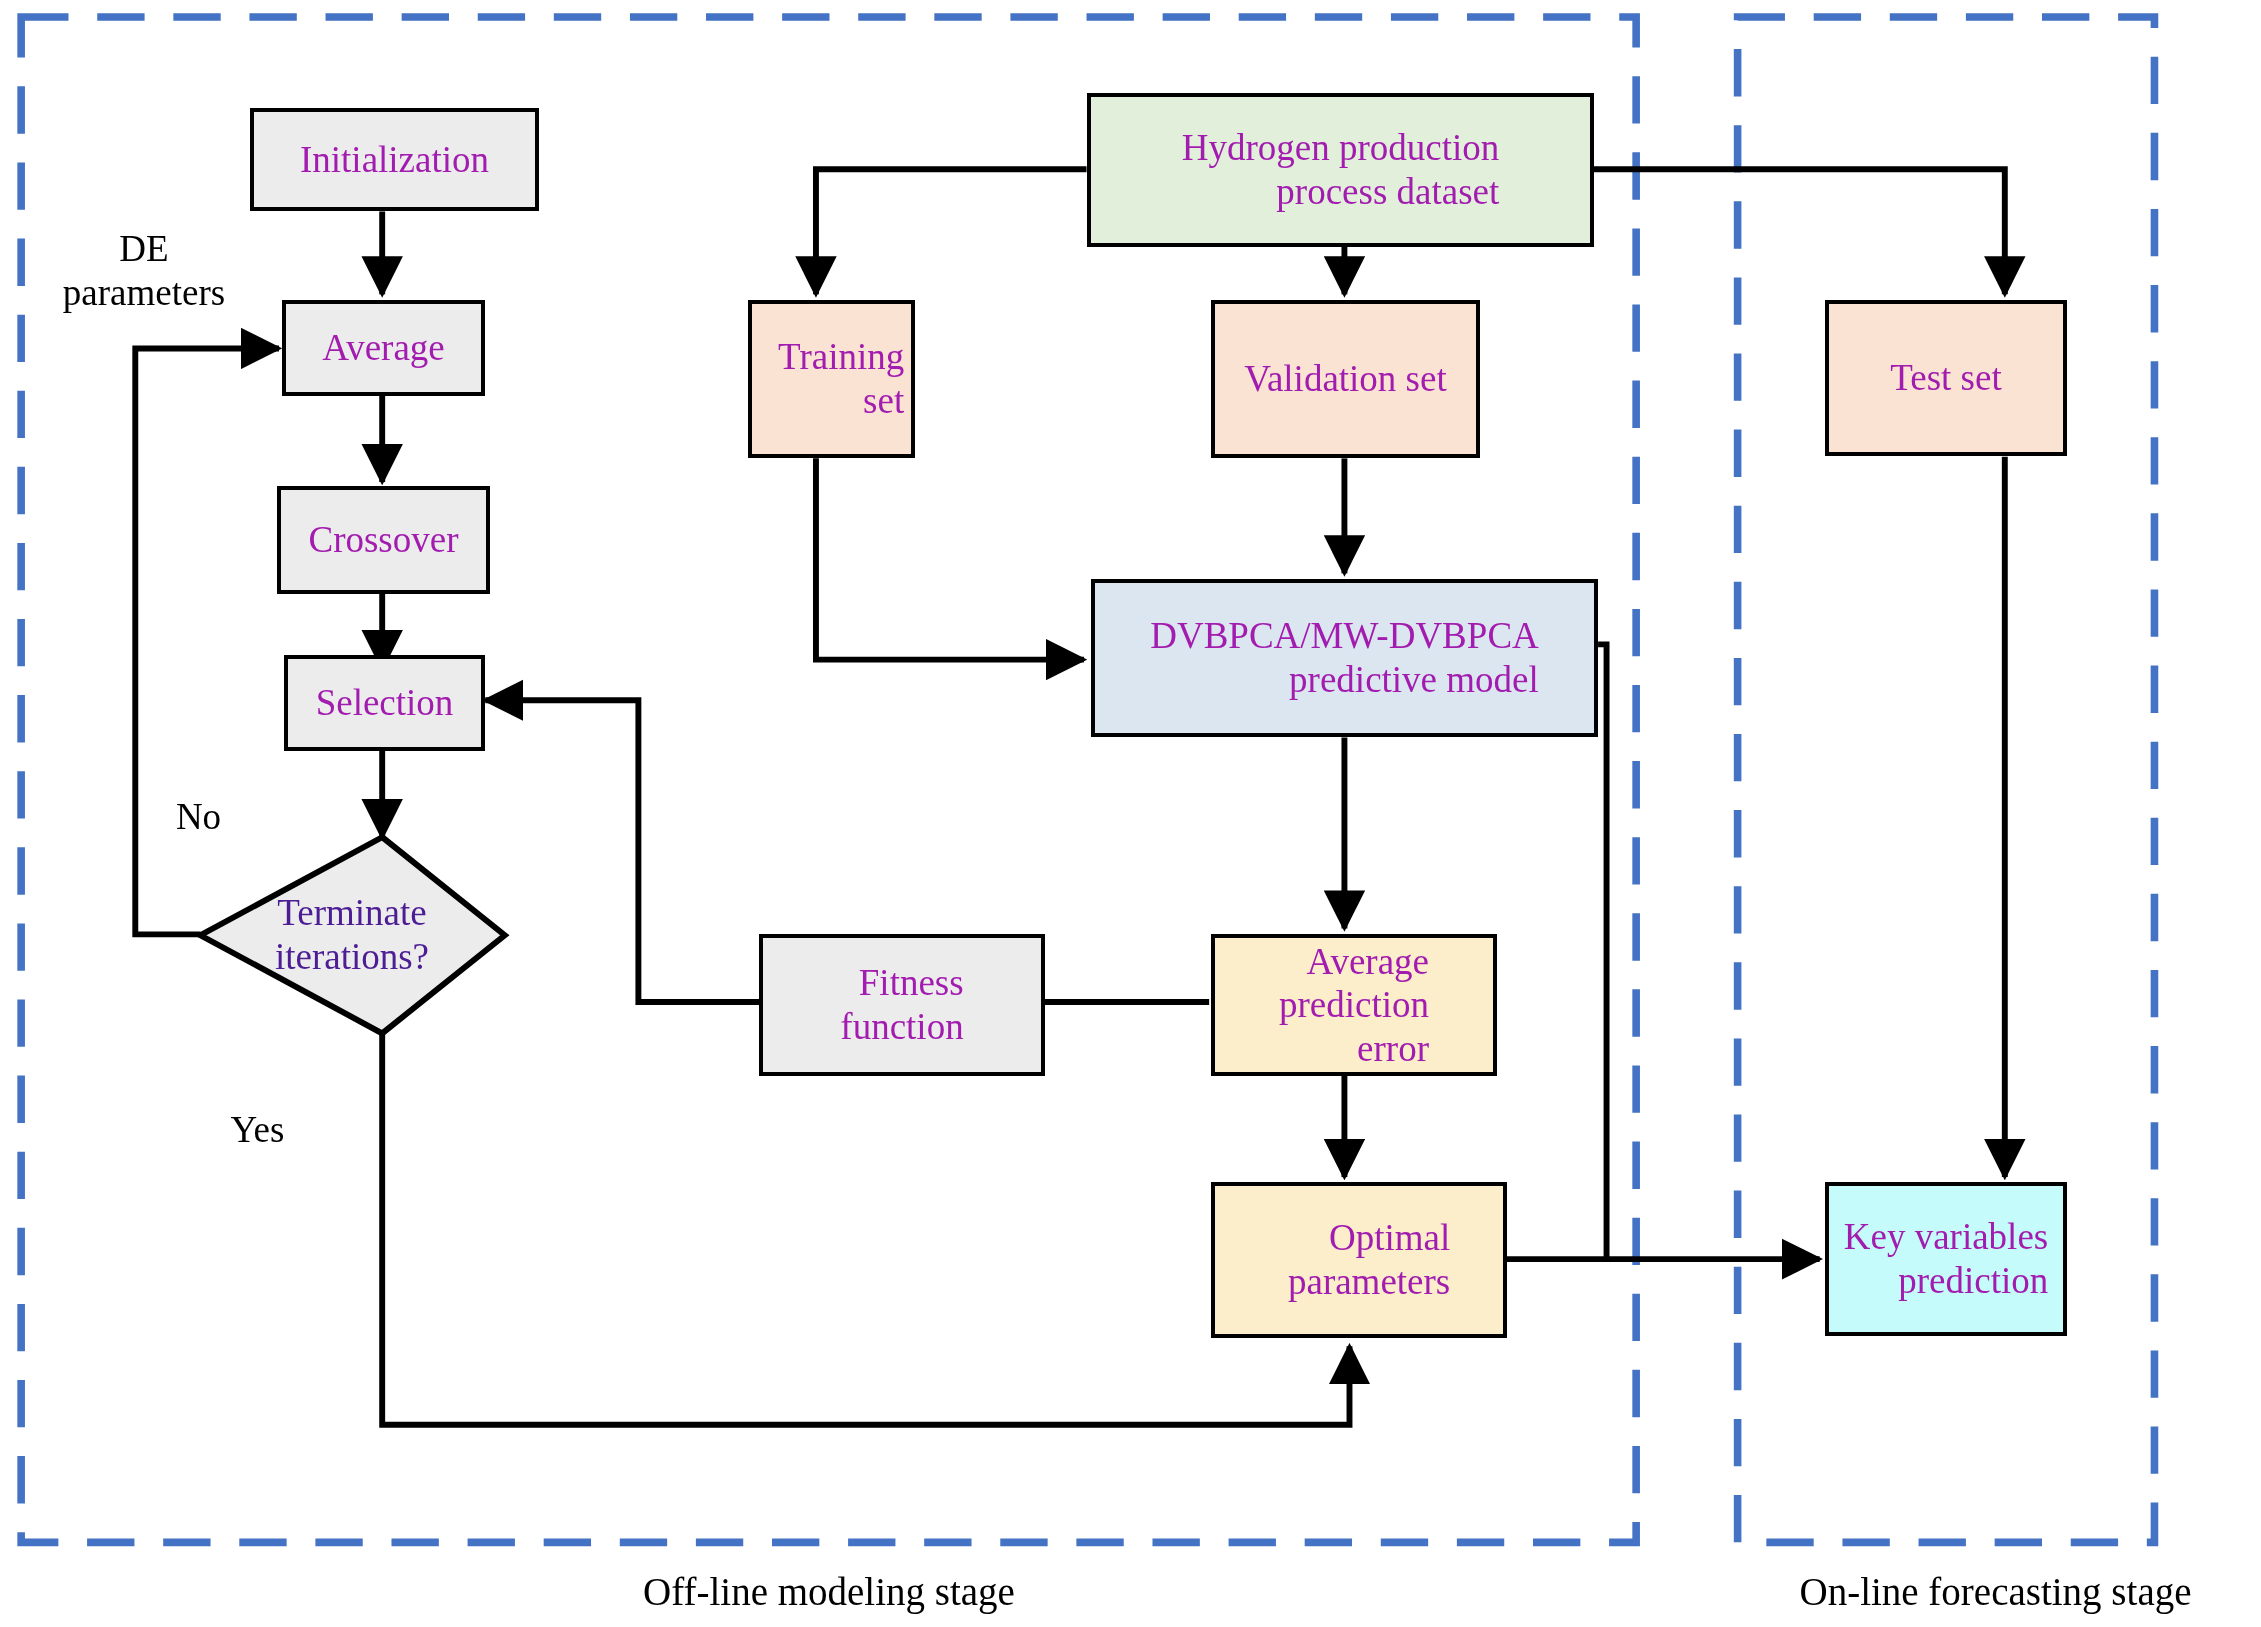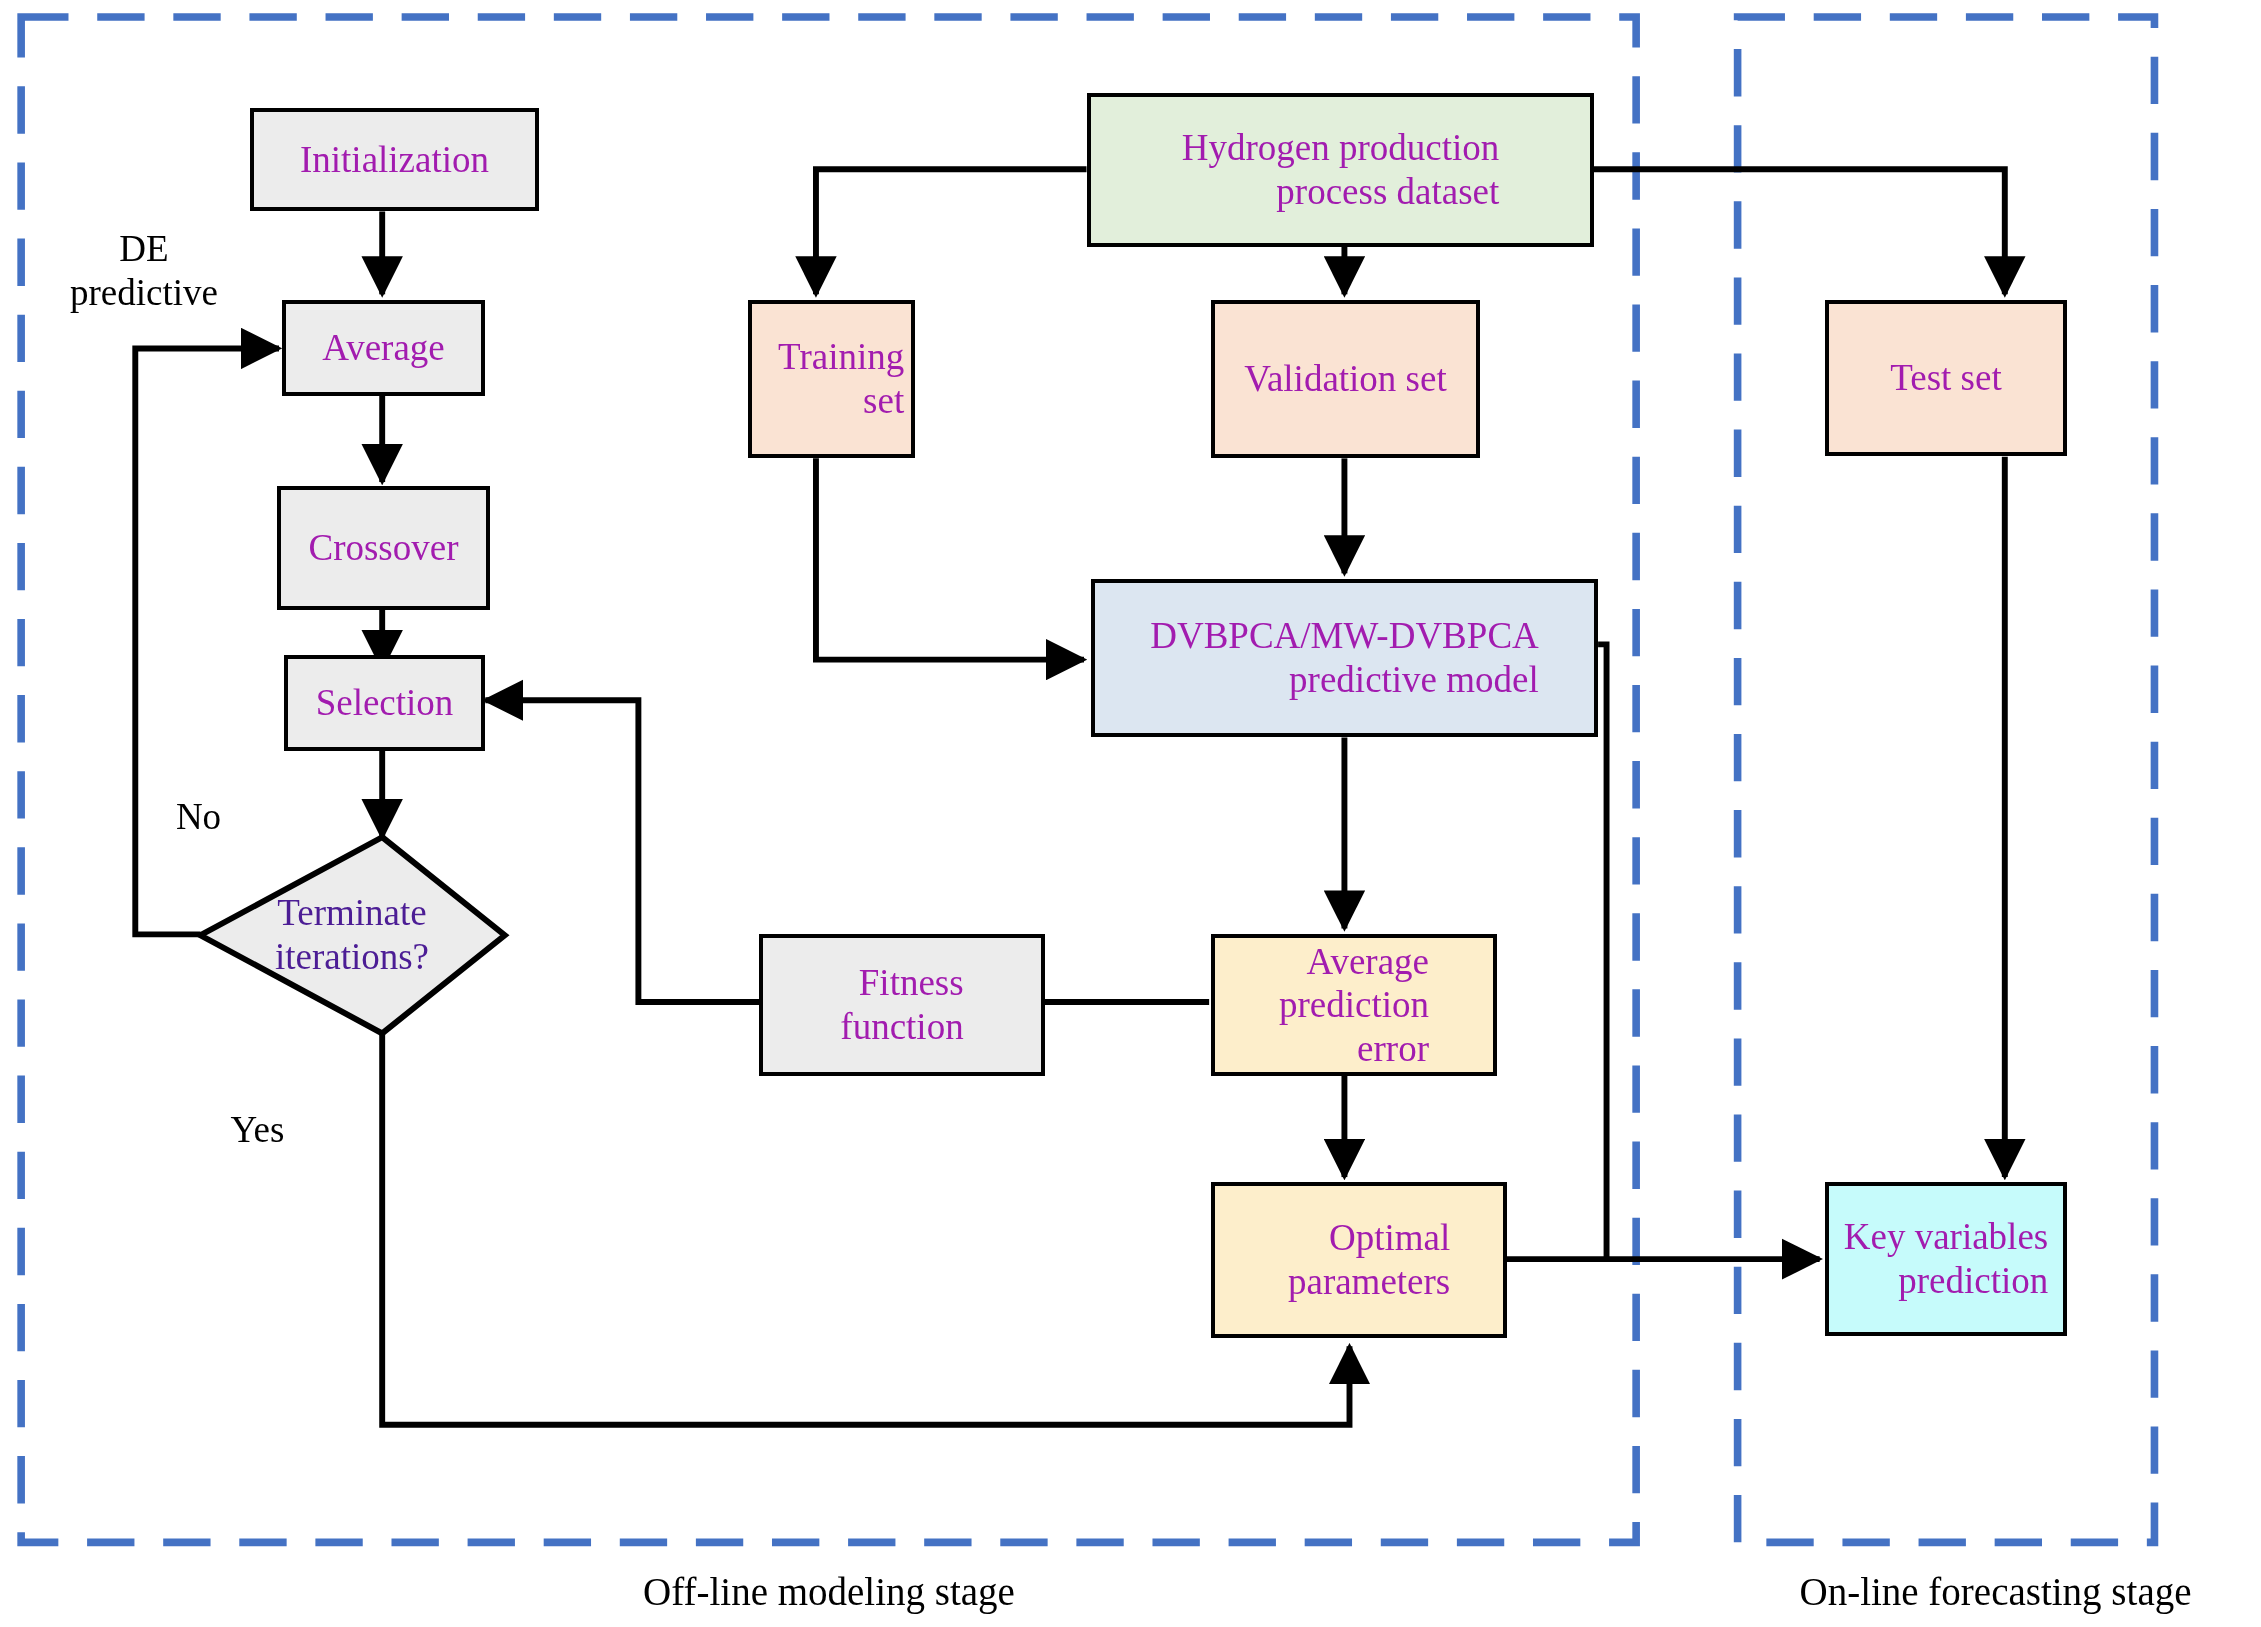--- a/index.html
+++ b/index.html
@@ -135,21 +135,21 @@
   </svg>
 
   <div class="node grey" style="left:250px; top:108px; width:289px; height:103px;">
     <span>Initialization</span>
   </div>
 
   <div class="node grey" style="left:282px; top:300px; width:203px; height:96px;">
     <span>Average</span>
   </div>
 
-  <div class="node grey" style="left:277px; top:486px; width:213px; height:124px;">
+  <div class="node grey" style="left:277px; top:486px; width:213px; height:108px;">
     <span>Crossover</span>
   </div>
 
   <div class="node grey" style="left:284px; top:655px; width:201px; height:96px;">
     <span>Selection</span>
   </div>
 
   <div class="diamond-wrap" style="left:200px; top:837px; width:304px; height:196px;">
     <div class="diamond-label" style="white-space: pre-line;">Terminate
 iterations?</div>
@@ -192,21 +192,21 @@
     <span style="white-space:pre-line;">Optimal
 parameters</span>
   </div>
 
   <div class="node cyan" style="left:1825px; top:1182px; width:242px; height:154px; white-space:pre-line;">
     <span style="white-space:pre-line;">Key variables
 prediction</span>
   </div>
 
   <div class="free-label" style="left:51px; top:227px; width:186px;">DE
-predictive</div>
+parameters</div>
 
   <div class="free-label" style="left:152px; top:795px; width:93px;">No</div>
 
   <div class="free-label" style="left:211px; top:1108px; width:93px;">Yes</div>
 
   <div class="stage-label" style="left:499px; top:1569px; width:660px;">Off-line modeling stage</div>
 
   <div class="stage-label" style="left:1742px; top:1569px; width:507px;">On-line forecasting stage</div>
 
 </div>

